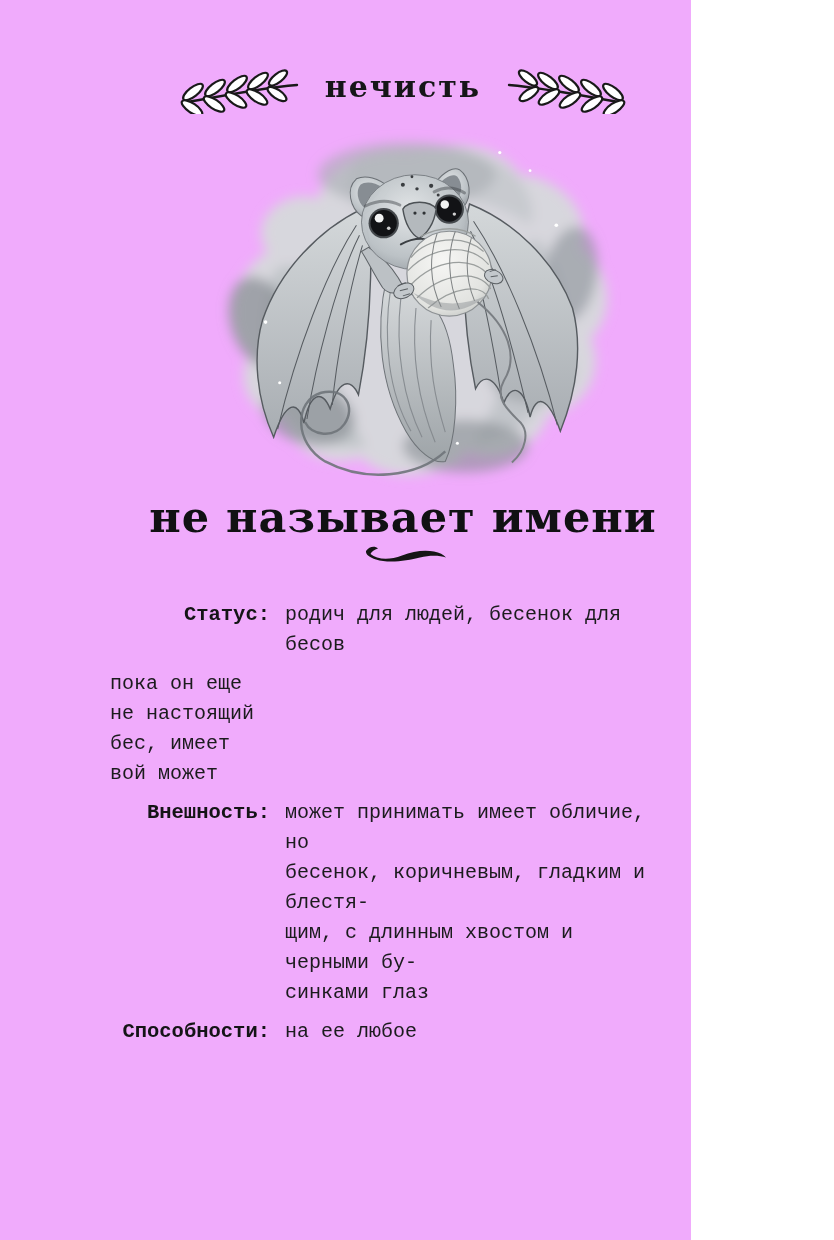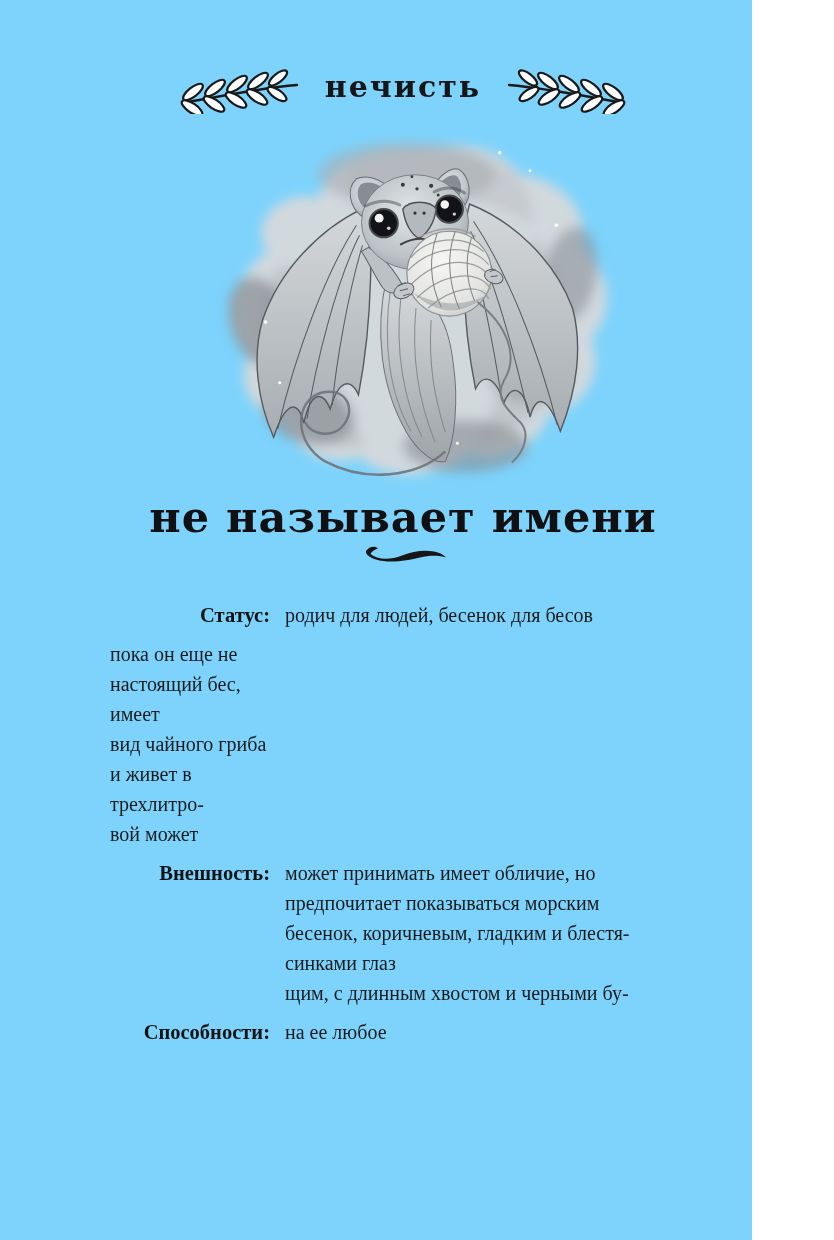--- a/index.html
+++ b/index.html
@@ -1,19 +1,19 @@
 <!DOCTYPE html>
 <html><head>
 <meta charset="utf-8">
 <style>
   html,body{margin:0;padding:0;background:#ffffff;}
   .page{
     position:relative;
-    width:752px;height:1240px;
-    background:#7dd3fc;
+    width:691px;height:1240px;
+    background:#f0abfc;
     font-family:"Liberation Serif", serif;
     color:#1b1b1d;
     overflow:hidden;
   }
   
   .running-head{
     position:absolute;top:56px;left:0;width:834px;height:60px;
     display:flex;align-items:center;justify-content:center;gap:24px;
     transform:translateX(-14px);
   }
@@ -35,20 +35,21 @@
   }
   .flourish{
     position:absolute;top:544px;left:0;width:834px;
     display:flex;justify-content:center;transform:translateX(-14px);
   }
   
   .info-list{position:absolute;top:600px;left:110px;width:560px;}
   .info-row{
     display:grid;grid-template-columns:160px 370px;column-gap:15px;
     margin-bottom:9px;
+    font-family:Liberation Mono, monospace;
   }
   .term{
     text-align:right;font-weight:bold;font-size:20.5px;line-height:30px;
     color:#141416;
   }
   .definition .line{font-size:20px;line-height:30px;color:#1b1b1d;}
 </style>
 </head>
 <body>
 
@@ -254,33 +255,31 @@
     <div class="info-row">
       <div class="term">Статус:</div>
       <div class="definition">
         <div class="line">родич для людей, бесенок для бесов</div>
       </div>
     </div>
 
     <div class="info-row">
       <div class="definition">
         <div class="line">пока он еще не настоящий бес, имеет</div>
-        <div class="line">вид чайного гриба и живет в трехлитро-</div>
         <div class="line">вой может</div>
       </div>
     </div>
 
     <div class="info-row">
       <div class="term">Внешность:</div>
       <div class="definition">
         <div class="line">может принимать имеет обличие, но</div>
-        <div class="line">предпочитает показываться морским</div>
         <div class="line">бесенок, коричневым, гладким и блестя-</div>
+        <div class="line">щим, с длинным хвостом и черными бу-</div>
         <div class="line">синками глаз</div>
-        <div class="line">щим, с длинным хвостом и черными бу-</div>
       </div>
     </div>
 
     <div class="info-row">
       <div class="term">Способности:</div>
       <div class="definition">
         <div class="line">на ее любое</div>
       </div>
     </div>
 

